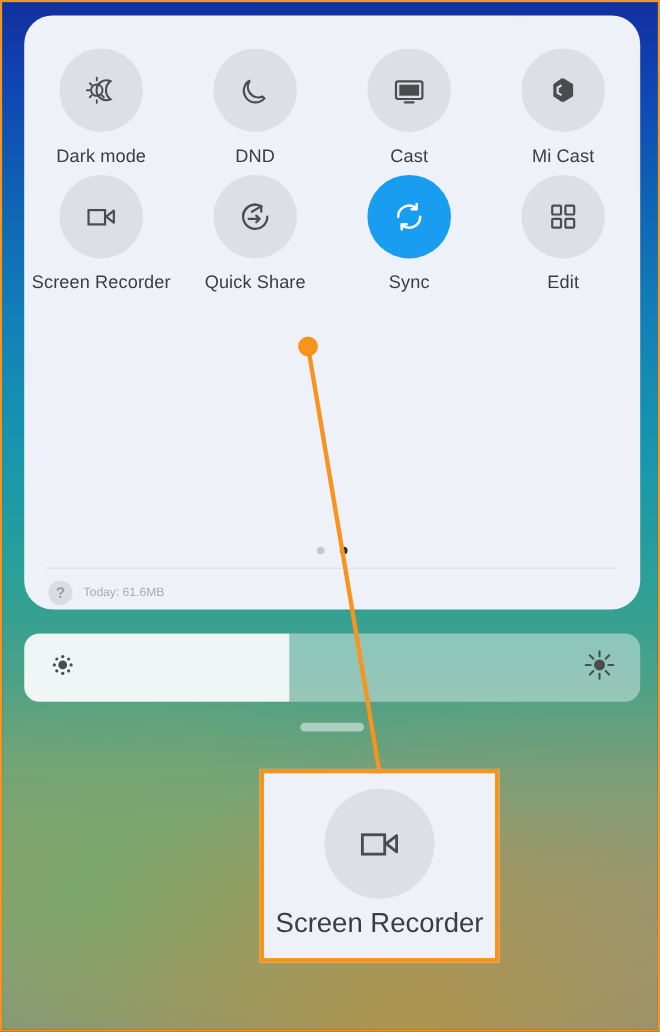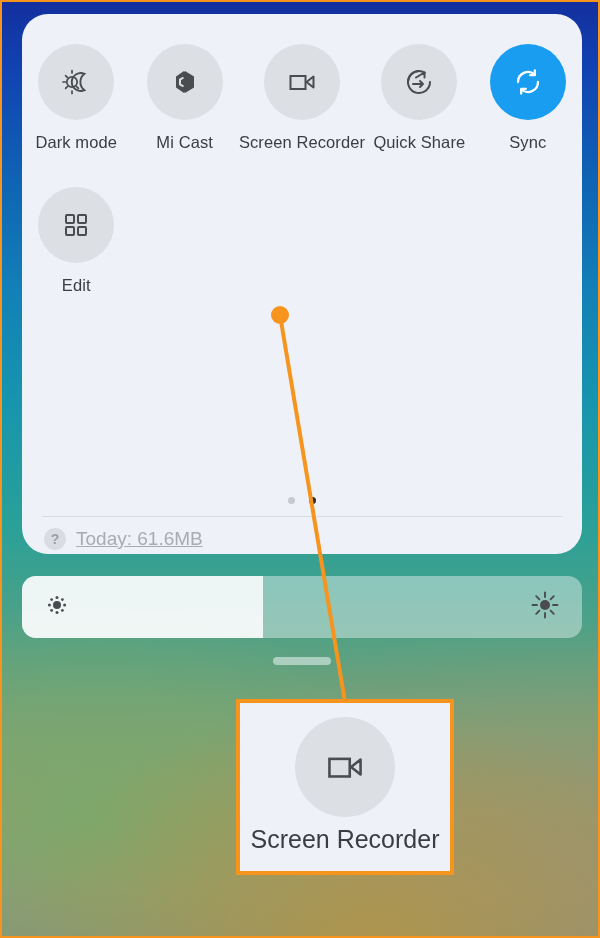--- a/index.html
+++ b/index.html
@@ -55,22 +55,22 @@
     box-sizing: border-box;
     overflow: hidden;
   }
 
   .tile-grid {
     position: absolute;
     left: 0;
     top: 30px;
     width: 100%;
     display: grid;
-    grid-template-columns: repeat(5, 1fr);
-    row-gap: 35px;
+    grid-template-columns: repeat(4, 1fr);
+    row-gap: 7px;
   }
 
   .tile {
     display: flex;
     flex-direction: column;
     align-items: center;
     cursor: pointer;
   }
 
   .tile-circle {
@@ -135,24 +135,23 @@
     height: 22px;
     border-radius: 50%;
     background: #d9dde2;
     color: #9a9ea4;
     font-size: 14px;
     line-height: 22px;
     text-align: center;
     font-weight: bold;
   }
   .usage-text {
-    font-size: 19px;
+    font-size: 11px;
     color: #a8abaf;
     white-space: nowrap;
-    text-decoration: underline;
   }
   .usage-gap { display:inline-block; width: 20px; }
 
   
   .brightness {
     position: absolute;
     left: 20px;
     top: 574px;
     width: 560px;
     height: 62px;
@@ -253,22 +252,40 @@
               <line x1="6.6" y1="10.6" x2="8.3" y2="12.3"></line>
               <line x1="6.6" y1="23.4" x2="8.3" y2="21.7"></line>
               <line x1="19.4" y1="23.4" x2="17.7" y2="21.7"></line>
             </g>
             <path d="M25.5 8.8a9 9 0 1 0 0 16.4 10.2 10.2 0 0 1 0-16.4z" fill="none" stroke="#4a4d50" stroke-width="1.9"></path>
           </svg>
         </div>
         <div class="tile-label">Dark mode</div>
       </div>
 
-
-
+      <div class="tile">
+        <div class="tile-circle">
+          <svg class="tile-icon" width="34" height="34" viewBox="0 0 34 34">
+            <path d="M23.5 22.8A9.6 9.6 0 0 1 12.2 8.2a10.6 10.6 0 1 0 13.1 16.2z" fill="none" stroke="#4a4d50" stroke-width="2"></path>
+          </svg>
+        </div>
+        <div class="tile-label">DND</div>
+      </div>
+
+
+      <div class="tile">
+        <div class="tile-circle">
+          <svg class="tile-icon" width="34" height="34" viewBox="0 0 34 34">
+            <rect x="5" y="9" width="24" height="16" rx="2" fill="none" stroke="#4a4d50" stroke-width="2"></rect>
+            <rect x="8" y="12" width="18" height="10" fill="#4a4d50"></rect>
+            <rect x="12" y="27" width="10" height="2" rx="1" fill="#4a4d50"></rect>
+          </svg>
+        </div>
+        <div class="tile-label">Cast</div>
+      </div>
 
       <div class="tile">
         <div class="tile-circle">
           <svg class="tile-icon" width="34" height="34" viewBox="0 0 34 34">
             <path d="M17 6 L26 11.5 L26 22.5 L17 28 L17 6 Z" fill="#4a4d50"></path>
             <path d="M16 6 L8 11.5 L8 22.5 L16 28 L21 22.5 L21 11.5 Z" fill="#4a4d50"></path>
             <path d="M15.5 12.5 L12 14.6 L12 19.4 L15.5 21.5" fill="none" stroke="#dcdfe3" stroke-width="2"></path>
           </svg>
         </div>
         <div class="tile-label">Mi Cast</div>

